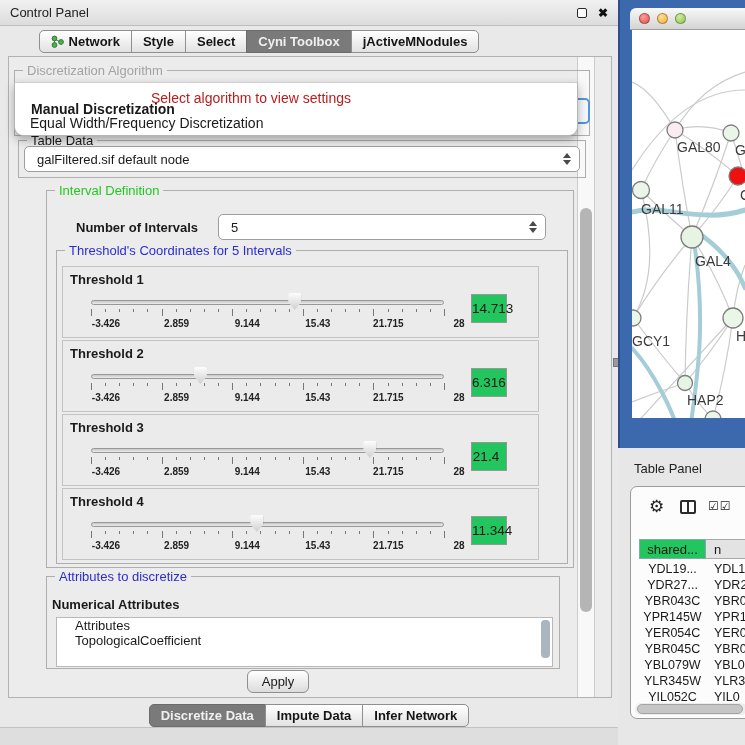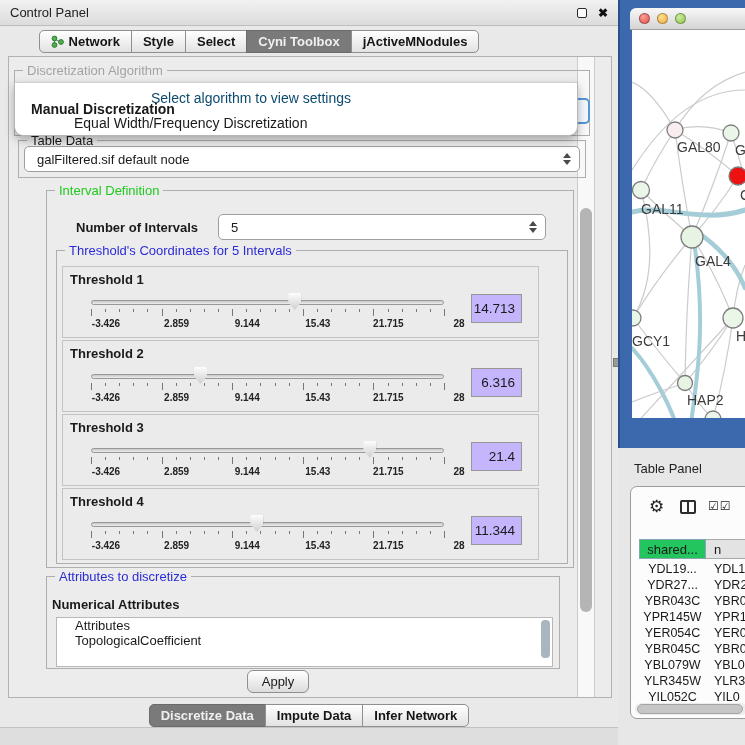--- a/index.html
+++ b/index.html
@@ -51,21 +51,21 @@
   .glabel.blue  { color:#2b2bd6; }
 
   #algo-group { left:14px; top:70px; width:576px; height:66px; }
   #algo-combo-behind { left:60px; top:98px; width:530px; height:26px; background:#f3f8fc; border:2px solid #5694d8; border-radius:5px; }
 
   #algo-popup {
     left:14px; top:82px; width:564px; height:54px; background:#ffffff;
     border:1px solid #b5b5b5; border-top-color:#cfcfcf;
     border-radius:0 0 9px 9px; box-shadow:0 4px 10px rgba(0,0,0,.30); z-index:5;
   }
-  .popup-placeholder { position:absolute; top:7px; left:0; width:100%; padding-right:90px; text-align:center; color:#0c4a6e; font-size:14px; }
+  .popup-placeholder { position:absolute; top:7px; left:0; width:100%; padding-right:90px; text-align:center; color:#b91c1c; font-size:14px; }
   .popup-option { position:absolute; left:15px; font-size:14px; line-height:14px; white-space:nowrap; }
   .popup-option.bold { font-weight:bold; left:16px; }
 
   #tabledata-group { left:18px; top:140px; width:568px; height:38px; }
   .combo {
     background:#ffffff; border:1px solid #9e9e9e; border-radius:5px;
     display:flex; align-items:center; padding:0 8px 0 12px;
   }
   .combo .val { flex:1; }
   .spinner { display:flex; flex-direction:column; align-items:center; gap:2px; }
@@ -85,23 +85,23 @@
     position:absolute; width:13px; height:17px; top:26px;
     background:linear-gradient(#fdfdfd,#cfcfcf);
     clip-path:polygon(8% 0,92% 0,100% 10%,100% 55%,50% 100%,0 55%,0 10%);
     filter:drop-shadow(0 0 1px #7c7c7c);
   }
   .t-ticks { position:absolute; left:28px; top:42px; width:353px; height:8px; }
   .t-tick { position:absolute; width:1px; background:#777; top:0; }
   .t-ticklabels { position:absolute; left:28px; top:51px; width:353px; height:12px;margin-left:15px; }
   .t-ticklabel { position:absolute; width:50px; margin-left:-25px; text-align:center; font-size:10px; font-weight:bold; color:#222; }
   .t-value {
-    position:absolute; left:408px; top:27px; width:51px; height:29px;
-    background:#c4b5fd; border:1px solid #979797;
-    text-align:right; padding-right:6px; line-height:27px; font-size:13.5px;
+    position:absolute; left:408px; top:27px; width:36px; height:29px;
+    background:#22c55e; border:1px solid #979797;
+    text-align:center; padding-right:6px; line-height:27px; font-size:13.5px;
   }
 
   #attr-group { left:46px; top:576px; width:514px; height:93px; }
   #attr-sublabel { left:52px; top:597px; font-weight:bold; }
   #attr-list { left:56px; top:617px; width:497px; height:50px; background:#fff; border:1px solid #b8b8b8; overflow:hidden; }
   .attr-item { padding-left:18px; line-height:15px; white-space:nowrap; }
   #attr-list-thumb { position:absolute; right:2px; top:2px; width:9px; height:38px; background:#a9b6bf; border-radius:4px; }
 
   #apply-btn {
     left:247px; top:670px; width:62px; height:23px;
@@ -183,21 +183,21 @@
 
   <div class="abs group" id="algo-group">
     <span class="glabel gray">Discretization Algorithm</span>
   </div>
   <div class="abs" id="algo-combo-behind"></div>
 
   <div class="abs" id="algo-popup">
     <span class="popup-placeholder">Select algorithm to view settings</span>
     <div id="popup-options">
         <div class="popup-option bold" style="top: 19px;">Manual Discretization</div>
-        <div class="popup-option" style="top: 33px; margin-left: 44px;">Equal Width/Frequency Discretization</div>
+        <div class="popup-option" style="top: 33px;">Equal Width/Frequency Discretization</div>
       </div>
   </div>
 
   <div class="abs group" id="tabledata-group">
     <span class="glabel">Table Data</span>
   </div>
   <div class="abs combo" id="tabledata-combo">
     <span class="val">galFiltered.sif default node</span>
     <span class="spinner">
         <span class="tri-up"></span>

